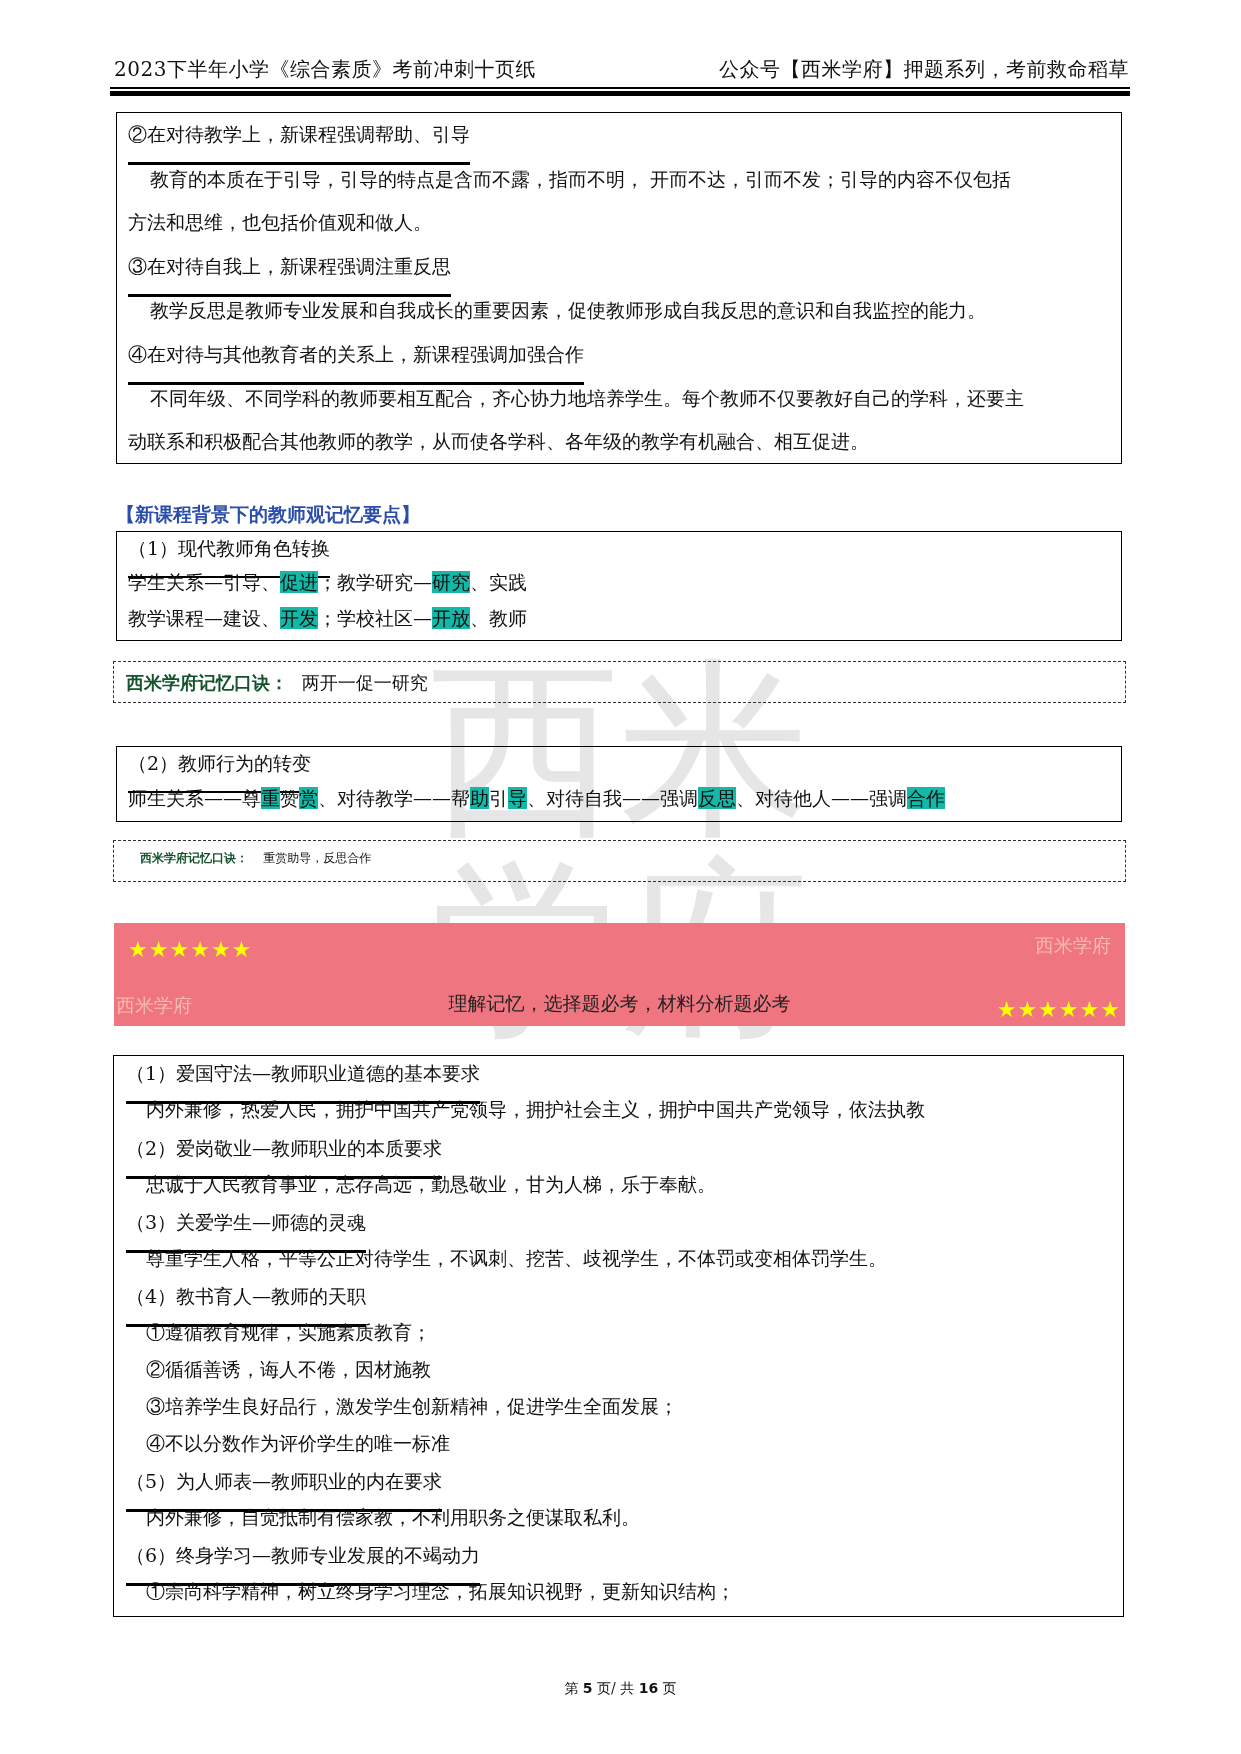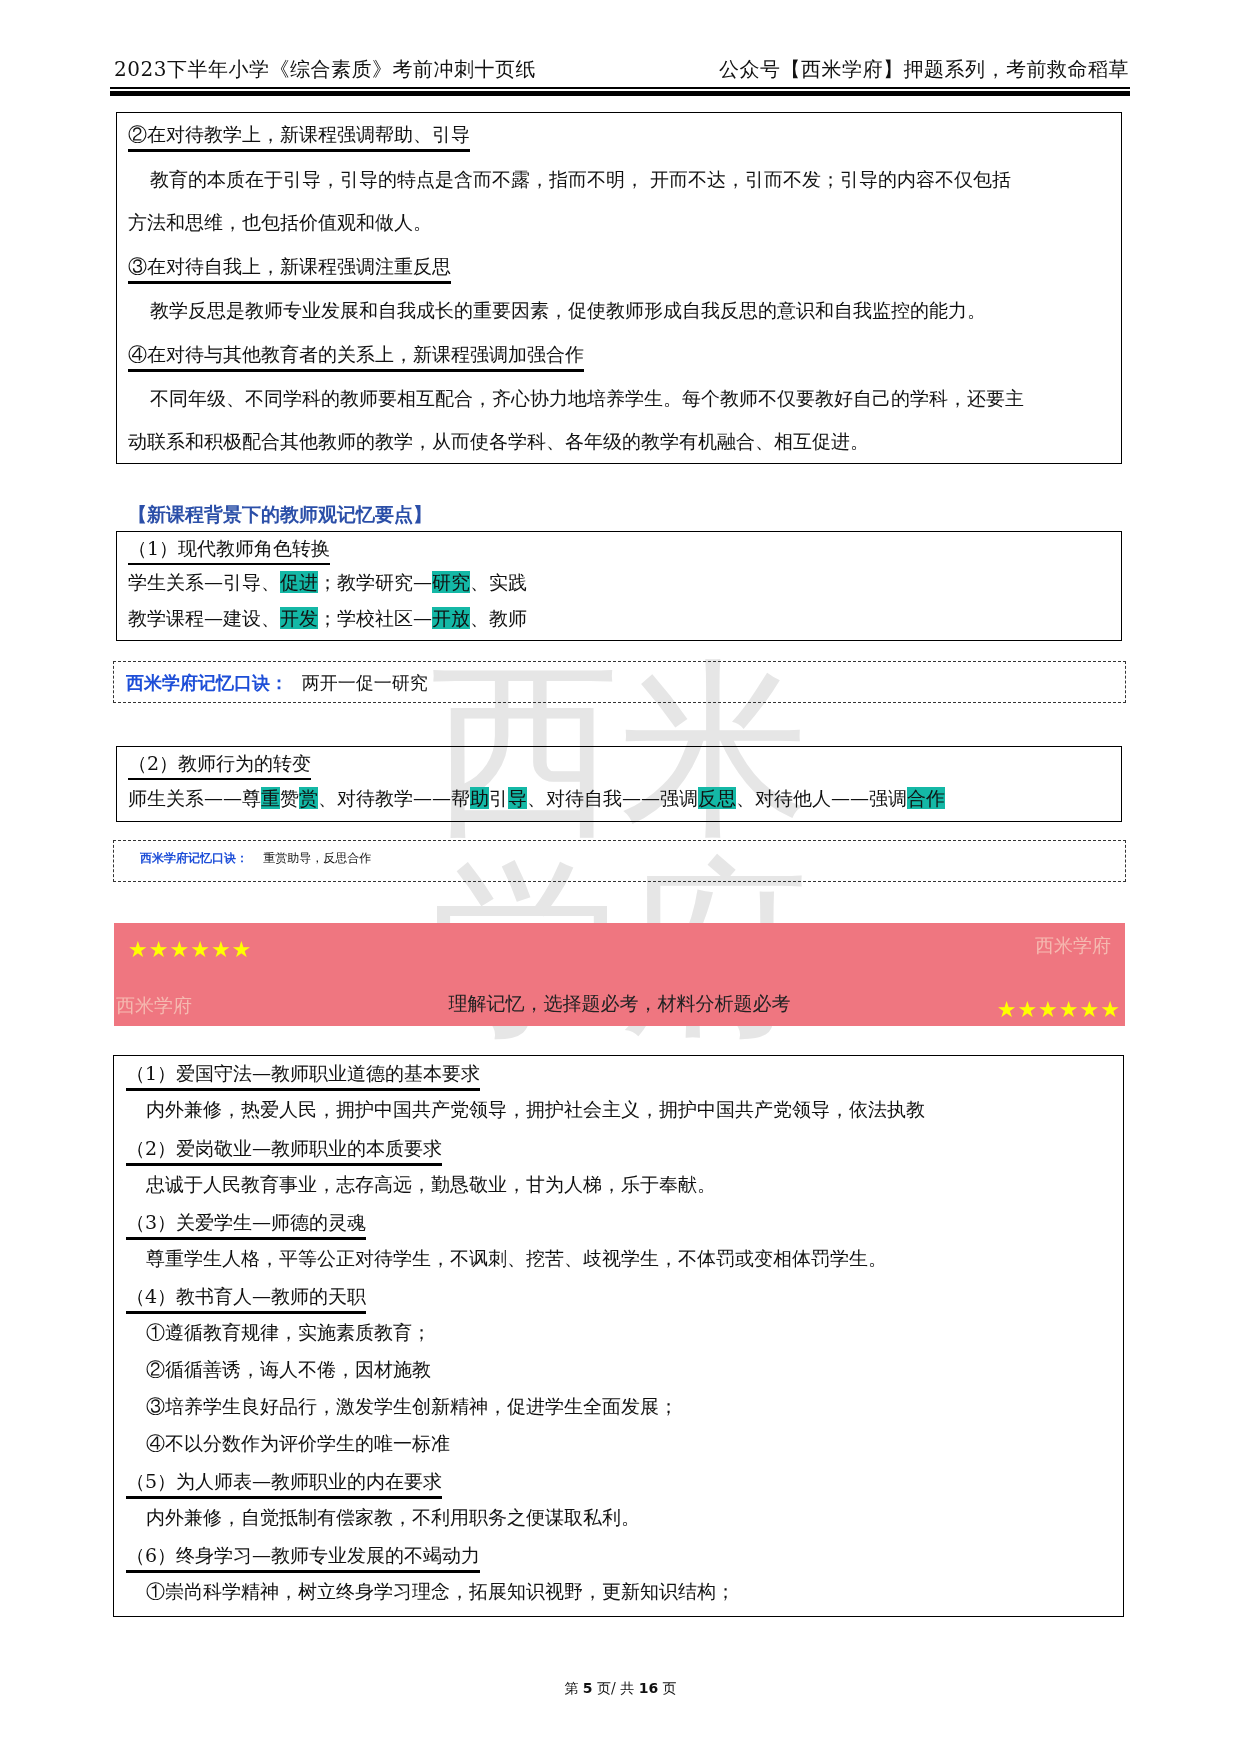--- a/index.html
+++ b/index.html
@@ -24,25 +24,25 @@
   }
 
   .box {
     position: absolute; border: 1.5px solid #000; background: transparent; z-index: 1;
     box-sizing: border-box;
   }
   .dash-box {
     position: absolute; border: 1px dashed #333; z-index: 1; box-sizing: border-box;
   }
   .line { position: absolute; font-size: 19px; white-space: nowrap; z-index: 2; }
-  .uline { border-bottom: 3px solid #000; padding-bottom: 1px; }
+  .uline { border-bottom: 3px solid #000; padding-bottom: 14px; }
   .hl { background: #14b8a6; }
 
-  .blue-title { position: absolute; left: 128px; top: 502px; font-size: 19px; color: #2b4fa8; font-weight: bold; z-index: 2; }
-  .red-label { color: #1d4ed8; font-weight: bold; margin-top: 7px; }
+  .blue-title { position: absolute; left: 116px; top: 502px; font-size: 19px; color: #2b4fa8; font-weight: bold; z-index: 2; }
+  .red-label { color: #14532d; font-weight: bold; margin-top: 7px; }
 
   .banner {
     position: absolute; left: 114px; top: 923px; width: 1011px; height: 103px;
     background: #ef7680; z-index: 1;
   }
   .banner .stars { position: absolute; color: #ffff00; font-size: 22px; letter-spacing: 1px; }
   .banner .brand { position: absolute; color: #f5b9b0; font-size: 19px; }
   .banner .title { position: absolute; left: 0; right: 0; top: 12px; text-align: center; font-size: 30px; font-weight: bold; color: #111; }
   .banner .subtitle { position: absolute; left: 0; right: 0; top: 68px; text-align: center; font-size: 19px; color: #222; }
 

